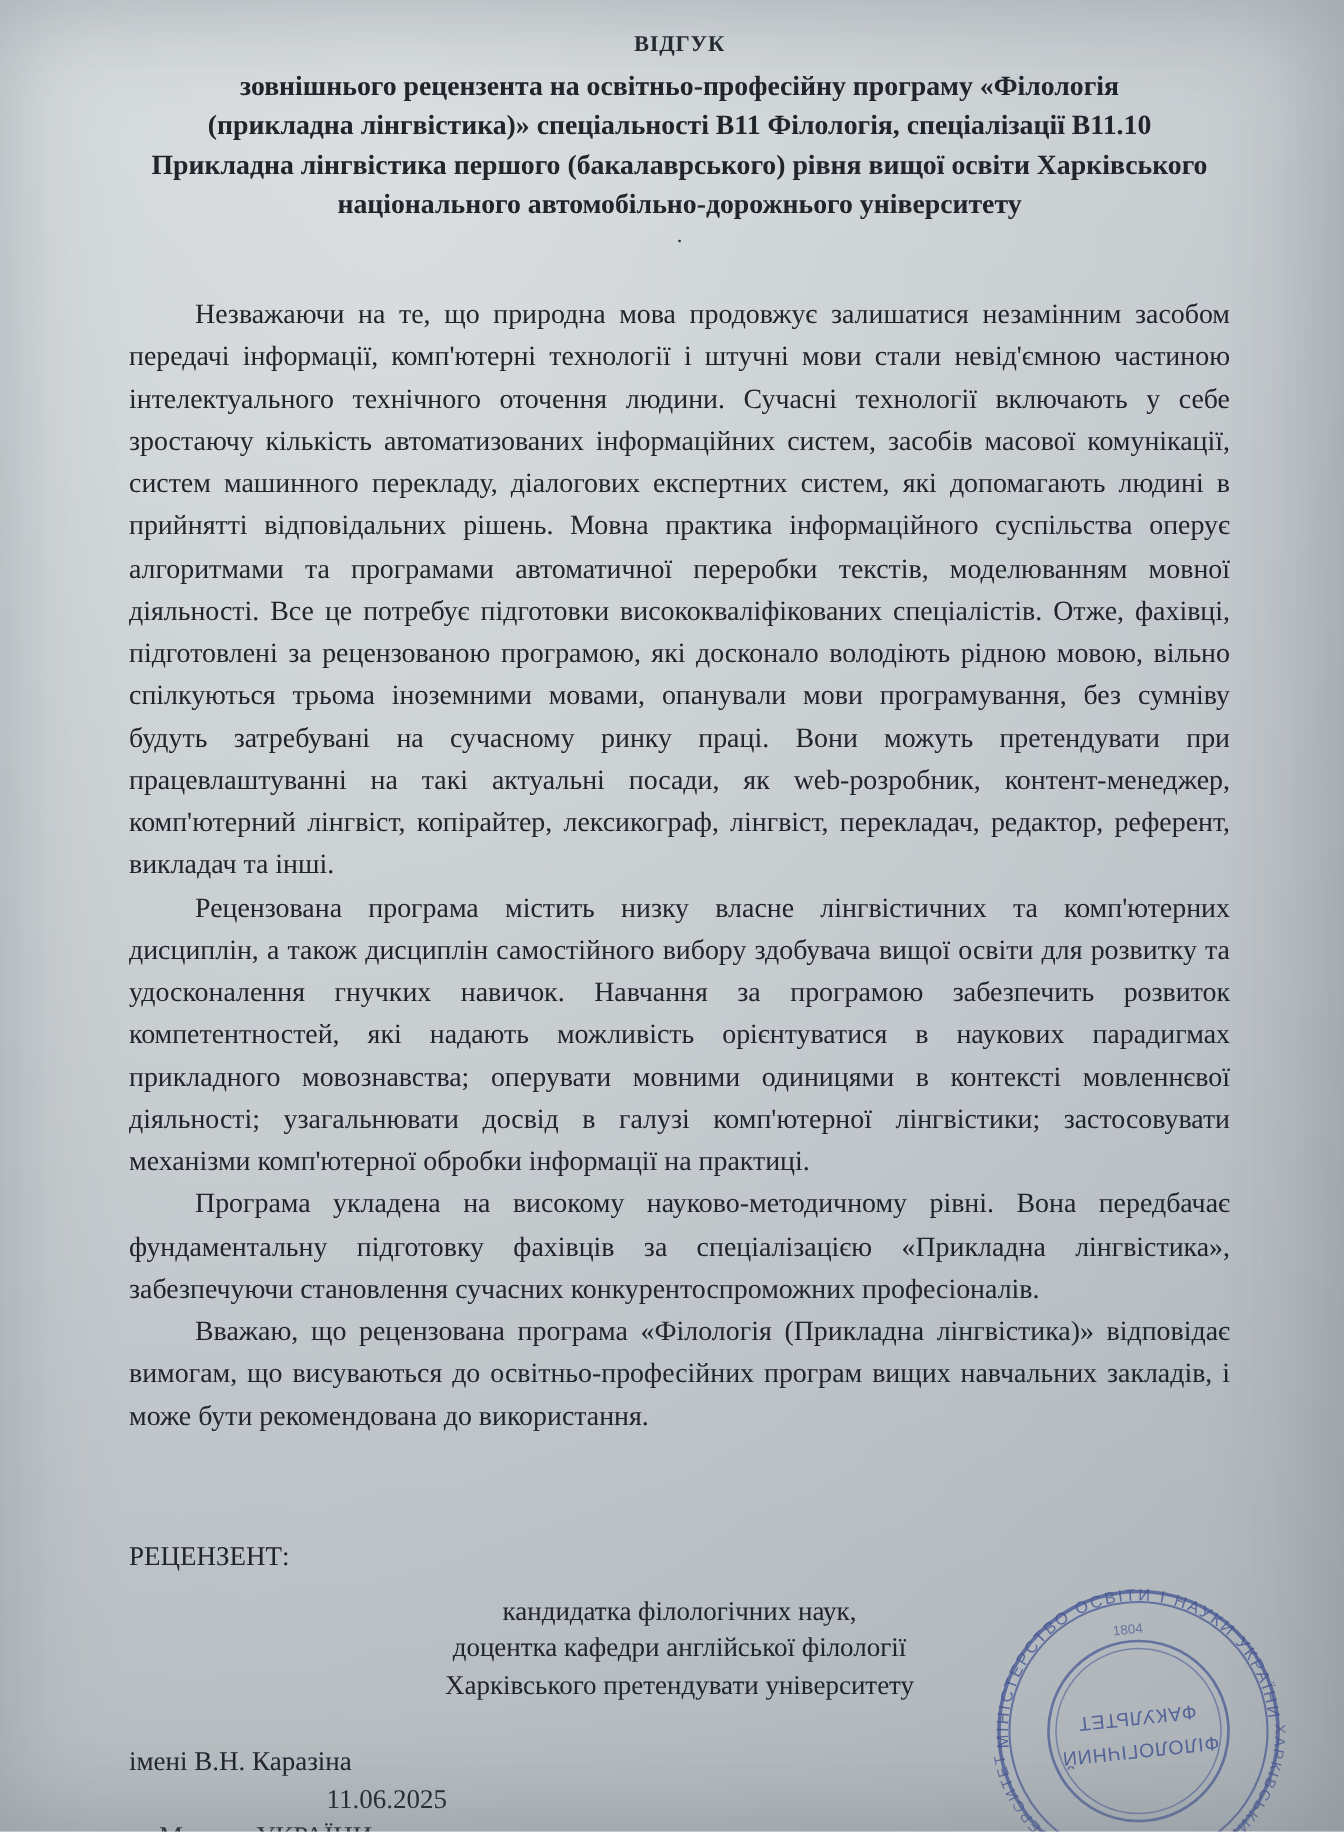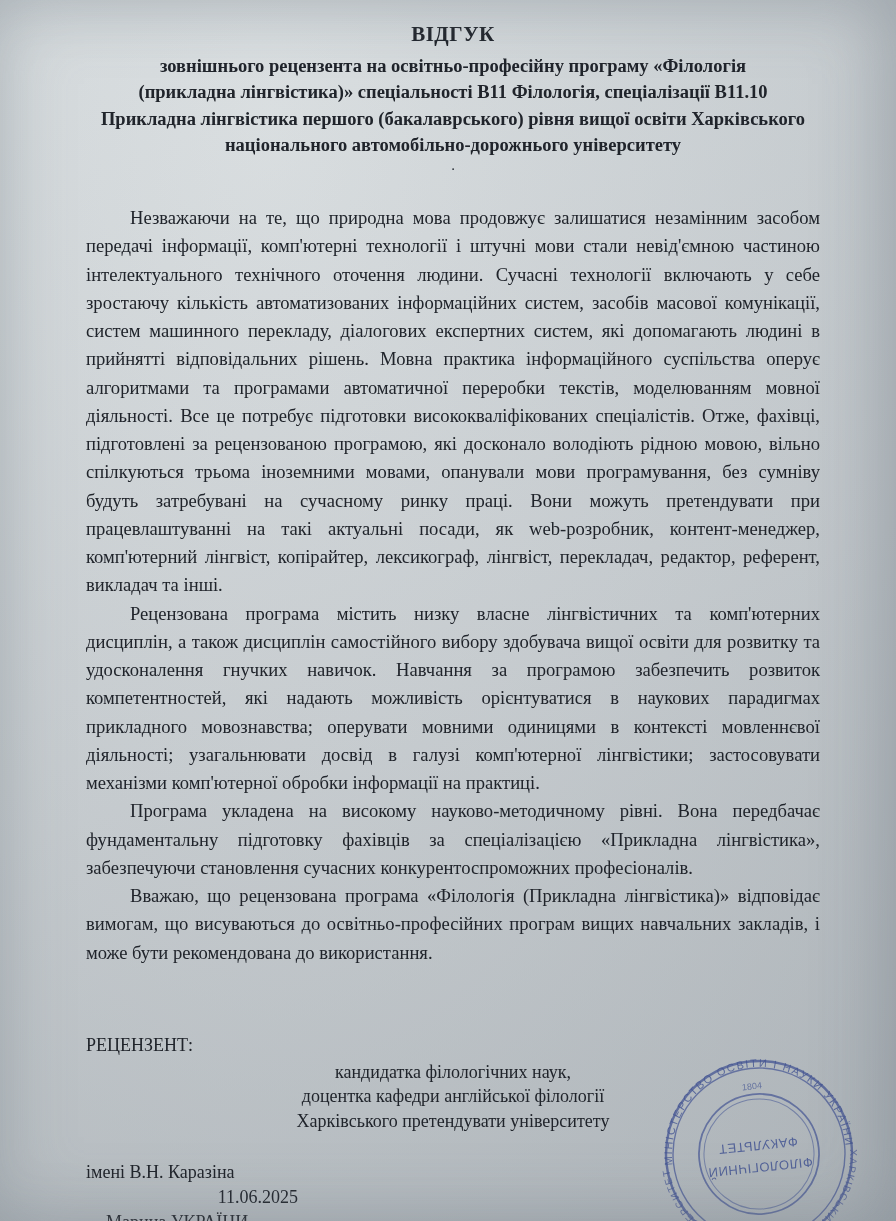--- a/index.html
+++ b/index.html
@@ -38,21 +38,21 @@
     left: 0;
     top: 0;
     right: 0;
     bottom: 0;
     padding: 14px 76px 0 86px;
     box-sizing: border-box;
   }
   .doc-title {
     text-align: center;
     font-weight: bold;
-    font-size: 21px;
+    font-size: 15px;
     letter-spacing: 0.5px;
     margin: 8px 0 6px 0;
   }
   .doc-subtitle {
     text-align: center;
     font-weight: bold;
     font-size: 18.5px;
     line-height: 1.42;
     margin: 0 6px;
   }
@@ -73,21 +73,21 @@
   .body-text p {
     margin: 0;
     text-indent: 44px;
   }
   .signature-block {
     margin-top: 66px;
     font-size: 18px;
     line-height: 1.38;
   }
   .sig-label {
-    margin: 0 0 2px 0;
+    margin: 0 0 12px 0;
     font-family: Liberation Serif, serif;
   }
   .sig-line {
     margin: 0;
     text-align: center;
   }
   .sig-footer {
     margin-top: 26px;
     display: flex;
     align-items: baseline;

